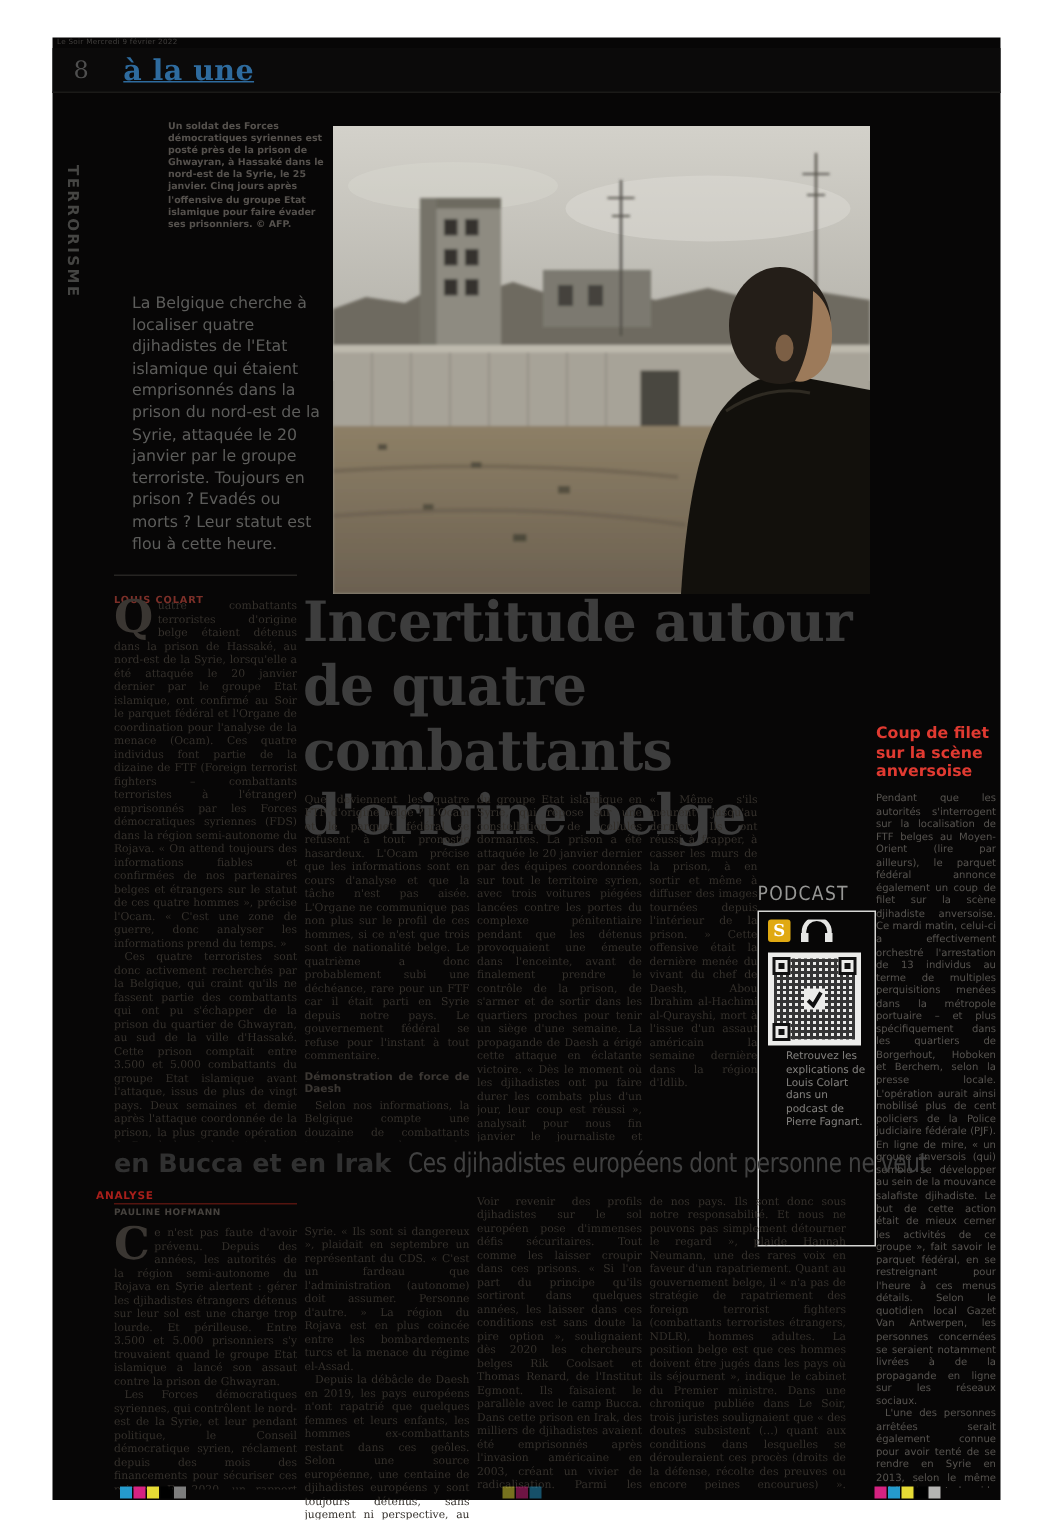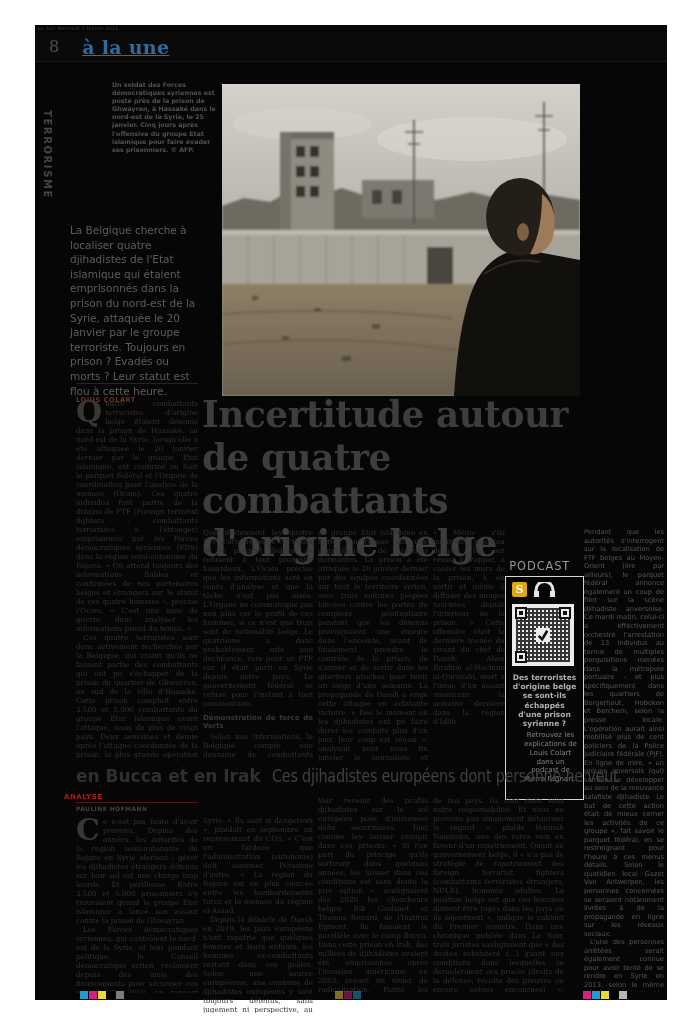--- a/index.html
+++ b/index.html
@@ -5,36 +5,36 @@
   html,body{margin:0;padding:0;}
   body{width:697px;height:1024px;position:relative;background:#ffffff;font-family:"DejaVu Serif",serif;overflow:hidden;}
   .paper{position:absolute;left:35px;top:25px;width:632px;height:975px;background:#070606;}
   .edition-info{position:absolute;left:3px;top:1px;font:4.8px "DejaVu Sans",sans-serif;color:#413f3d;letter-spacing:.2px;}
   .band{position:absolute;left:0;top:7px;width:632px;height:29px;background:#0b0a0a;border-bottom:1px solid #1b1a18;display:flex;align-items:center;}
   .pagenum{margin-left:14px;font:16px "DejaVu Serif",serif;color:#4f4f4f;}
   .section-title{margin-left:23px;font:bold 19px "DejaVu Serif",serif;color:#2e6b9e;letter-spacing:.3px;text-decoration:underline;}
   .rubric{position:absolute;left:7px;top:85px;height:96px;writing-mode:vertical-rl;font:bold 10px "DejaVu Sans",sans-serif;color:#454543;letter-spacing:1.6px;}
   .caption{position:absolute;left:77px;top:56px;width:107px;font:600 6.3px/8.1px "DejaVu Sans",sans-serif;color:#55514d;}
   .photo{position:absolute;left:187px;top:59px;width:358px;height:312px;overflow:hidden;background:#9a988f;}
-  .standfirst{position:absolute;left:35px;top:170px;width:128px;font:10.5px/14.6px "DejaVu Sans",sans-serif;color:#5d5d5b;margin-top:28px;}
+  .standfirst{position:absolute;left:53px;top:170px;width:128px;font:10.5px/14.6px "DejaVu Sans",sans-serif;color:#5d5d5b;}
   .byline-block{position:absolute;left:41px;top:358px;width:122px;}
   .byline-rule{border-top:1px solid #262422;margin-bottom:3px;}
   .byline{font:bold 6.5px "DejaVu Sans",sans-serif;color:#7c2f28;letter-spacing:.6px;}
   .headline{position:absolute;left:167px;top:368px;width:400px;margin:0;font:bold 37px/43px "DejaVu Serif",serif;color:#3d3d3d;letter-spacing:-.5px;transform:scaleX(.97);transform-origin:left top;}
   .headline span{display:block;}
   .bodycol{position:absolute;overflow:hidden;font:7.2px/9px "DejaVu Serif",serif;color:#35312c;text-align:justify;}
   .bodycol p{margin:0;}
   .bodycol p + p{text-indent:7px;}
   .col1{left:41px;top:374px;width:122px;height:362px;}
   .col2{left:168px;top:503px;width:110px;height:233px;}
   .col3{left:283px;top:503px;width:110px;height:233px;}
   .col4{left:398px;top:503px;width:72px;height:233px;}
   .dropcap{float:left;font:bold 30px/26px "DejaVu Serif",serif;color:#3a3632;padding-right:3px;}
   .subhead{font:bold 7px "DejaVu Sans",sans-serif;color:#3b3733;margin:6px 0 2px 0 !important;text-indent:0 !important;}
-  .podcast{position:absolute;left:470px;top:533px;width:79px;text-align:center;}
+  .podcast{position:absolute;left:470px;top:564px;width:79px;}
   .podcast-label{font:13px "DejaVu Sans",sans-serif;color:#979795;letter-spacing:1px;transform:scaleX(.88);transform-origin:left;}
   .podcast-box{margin-top:3px;border:1px solid #d6d6d4;padding:5px 6px;height:212px;}
   .podcast-icons{display:flex;align-items:flex-start;gap:6px;}
   .s-logo{width:15px;height:15px;background:#e0a912;border-radius:2px;display:flex;align-items:center;justify-content:center;font:bold 11px "DejaVu Serif",serif;color:#fff;}
   .qr{position:relative;width:62px;height:62px;background:#ececea;margin-top:6px;}
   .qr-noise{position:absolute;left:4px;top:4px;right:4px;bottom:4px;background-image:repeating-linear-gradient(0deg,#161616 0 2px,transparent 2px 4px),repeating-linear-gradient(90deg,#161616 0 2px,transparent 2px 4px);opacity:.85;}
   .finder{position:absolute;width:12px;height:12px;border:2px solid #111;background:#ececea;box-sizing:border-box;}
   .finder::after{content:"";position:absolute;left:2px;top:2px;width:4px;height:4px;background:#111;}
   .f-tl{left:3px;top:3px}.f-tr{right:3px;top:3px}.f-bl{left:3px;bottom:3px}
   .qr-logo{position:absolute;left:24px;top:24px;width:14px;height:14px;background:#ececea;display:flex;align-items:center;justify-content:center;}
@@ -158,21 +158,21 @@
   </h1>
 
   <div class="bodycol col1">
     <p><span class="dropcap">Q</span><span>uatre combattants terroristes d'origine belge étaient détenus dans la prison de Hassaké, au nord-est de la Syrie, lorsqu'elle a été attaquée le 20 janvier dernier par le groupe Etat islamique, ont confirmé au Soir le parquet fédéral et l'Organe de coordination pour l'analyse de la menace (Ocam). Ces quatre individus font partie de la dizaine de FTF (Foreign terrorist fighters – combattants terroristes à l'étranger) emprisonnés par les Forces démocratiques syriennes (FDS) dans la région semi-autonome du Rojava. « On attend toujours des informations fiables et confirmées de nos partenaires belges et étrangers sur le statut de ces quatre hommes », précise l'Ocam. « C'est une zone de guerre, donc analyser les informations prend du temps. »</span></p>
     <p>Ces quatre terroristes sont donc activement recherchés par la Belgique, qui craint qu'ils ne fassent partie des combattants qui ont pu s'échapper de la prison du quartier de Ghwayran, au sud de la ville d'Hassaké. Cette prison comptait entre 3.500 et 5.000 combattants du groupe Etat islamique avant l'attaque, issus de plus de vingt pays. Deux semaines et demie après l'attaque coordonnée de la prison, la plus grande opération de Daesh depuis la chute de son « califat », les FDS demeurent très réticentes sur le nombre d'évadés.</p>
 
   </div>
 
   <div class="bodycol col2">
     <p>Que deviennent les quatre FTF d'origine belge ? L'Ocam et le parquet fédéral se refusent à tout pronostic hasardeux. L'Ocam précise que les informations sont en cours d'analyse et que la tâche n'est pas aisée. L'Organe ne communique pas non plus sur le profil de ces hommes, si ce n'est que trois sont de nationalité belge. Le quatrième a donc probablement subi une déchéance, rare pour un FTF car il était parti en Syrie depuis notre pays. Le gouvernement fédéral se refuse pour l'instant à tout commentaire.</p>
-    <p class="subhead">Démonstration de force de Verts</p>
+    <p class="subhead">Démonstration de force de Daesh</p>
     <p>Selon nos informations, la Belgique compte une douzaine de combattants terroristes dans les différentes prisons du nord-est de la Syrie. Le pays, comme la plupart des Etats européens, ne veut pas de rapatriement de ces ressortissants masculins, les laissant dans un vide juridique dénoncé par plusieurs organisations judiciaires et sécuritaires, au milieu d'une zone de guerre où l'influence de Daesh demeure subtile.</p>
 
   </div>
 
   <div class="bodycol col3">
     <p>du groupe Etat islamique en Syrie, qui repose sur une constellation de cellules dormantes. La prison a été attaquée le 20 janvier dernier par des équipes coordonnées sur tout le territoire syrien, avec trois voitures piégées lancées contre les portes du complexe pénitentiaire pendant que les détenus provoquaient une émeute dans l'enceinte, avant de finalement prendre le contrôle de la prison, de s'armer et de sortir dans les quartiers proches pour tenir un siège d'une semaine. La propagande de Daesh a érigé cette attaque en éclatante victoire. « Dès le moment où les djihadistes ont pu faire durer les combats plus d'un jour, leur coup est réussi », analysait pour nous fin janvier le journaliste et spécialiste des mouvements djihadistes Wassim Nasr.</p>
   </div>
 
   <div class="bodycol col4">
     <p>« Même s'ils meurent jusqu'au dernier. Ils ont réussi à frapper, à casser les murs de la prison, à en sortir et même à diffuser des images tournées depuis l'intérieur de la prison. » Cette offensive était la dernière menée du vivant du chef de Daesh, Abou Ibrahim al-Hachimi al-Qurayshi, mort à l'issue d'un assaut américain la semaine dernière dans la région d'Idlib.</p>
@@ -193,25 +193,29 @@
         <div class="qr-noise"></div>
         <div class="finder f-tl"></div>
         <div class="finder f-tr"></div>
         <div class="finder f-bl"></div>
         <div class="qr-logo">
           <svg width="12" height="12" viewBox="0 0 14 14">
               <path d="M2 8 L6 12 L12 2" stroke="#111" stroke-width="3" fill="none"></path>
             </svg>
         </div>
       </div>
-      <div class="podcast-title">Des terroristes d'origine belge se sont-ils échappés d'une prison syrienne ?</div>
       <div class="podcast-body">Retrouvez les explications de Louis Colart dans un podcast de Pierre Fagnart.</div>
     </div>
   </aside>
 
+  <div class="sidebar-title">
+    <span style="display:block">Coup de filet</span>
+    <span style="display:block">sur la scène</span>
+    <span style="display:block">anversoise</span>
+  </div>
 
   <div class="sidebar-text">
     <p>Pendant que les autorités s'interrogent sur la localisation de FTF belges au Moyen-Orient (lire par ailleurs), le parquet fédéral annonce également un coup de filet sur la scène djihadiste anversoise. Ce mardi matin, celui-ci a effectivement orchestré l'arrestation de 13 individus au terme de multiples perquisitions menées dans la métropole portuaire – et plus spécifiquement dans les quartiers de Borgerhout, Hoboken et Berchem, selon la presse locale. L'opération aurait ainsi mobilisé plus de cent policiers de la Police judiciaire fédérale (PJF). En ligne de mire, « un groupe anversois (qui) semble se développer au sein de la mouvance salafiste djihadiste. Le but de cette action était de mieux cerner les activités de ce groupe », fait savoir le parquet fédéral, en se restreignant pour l'heure à ces menus détails. Selon le quotidien local Gazet Van Antwerpen, les personnes concernées se seraient notamment livrées à de la propagande en ligne sur les réseaux sociaux.</p>
     <p>L'une des personnes arrêtées serait également connue pour avoir tenté de se rendre en Syrie en 2013, selon le même média. A ce stade, ni le parquet d'Anvers ni le parquet fédéral ne confirment toutefois ces informations.</p>
 
   </div>
 
   <div class="analysis-head">
     <span class="kicker">en Bucca et en Irak</span>
     <span class="analysis-headline">Ces djihadistes européens dont personne ne veut</span>

